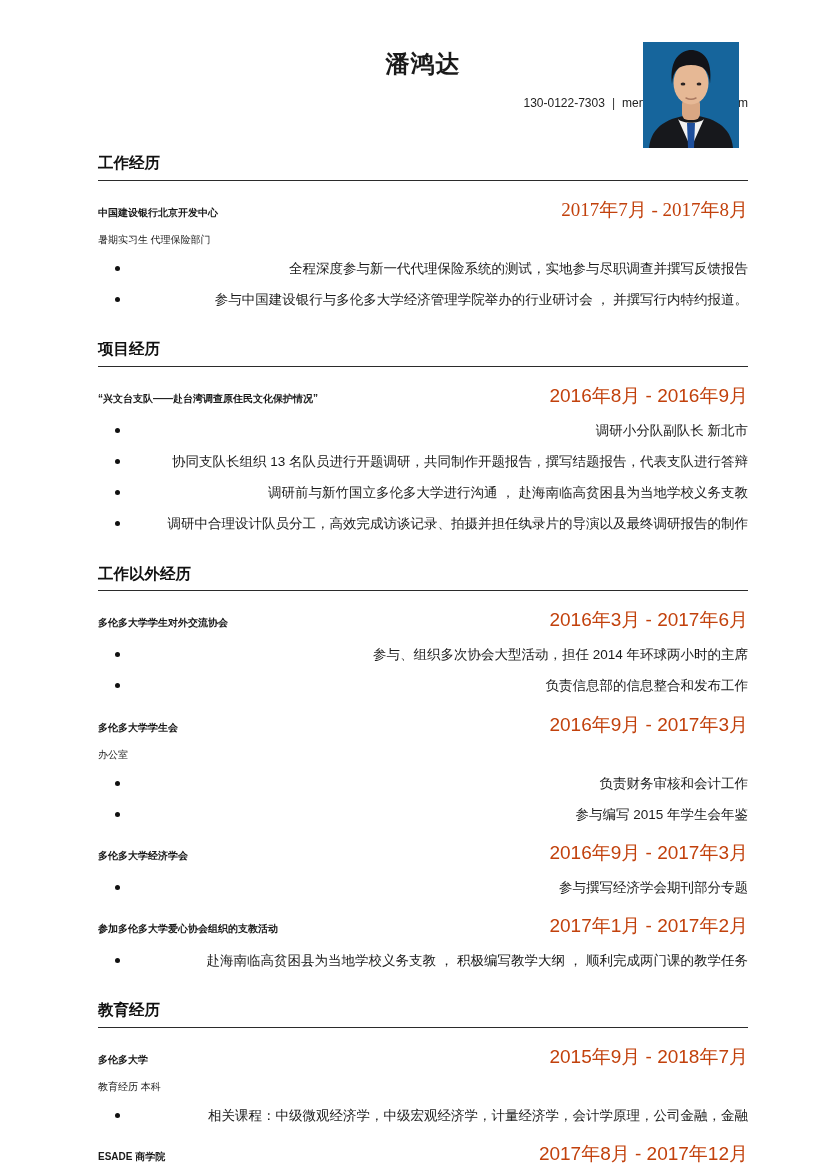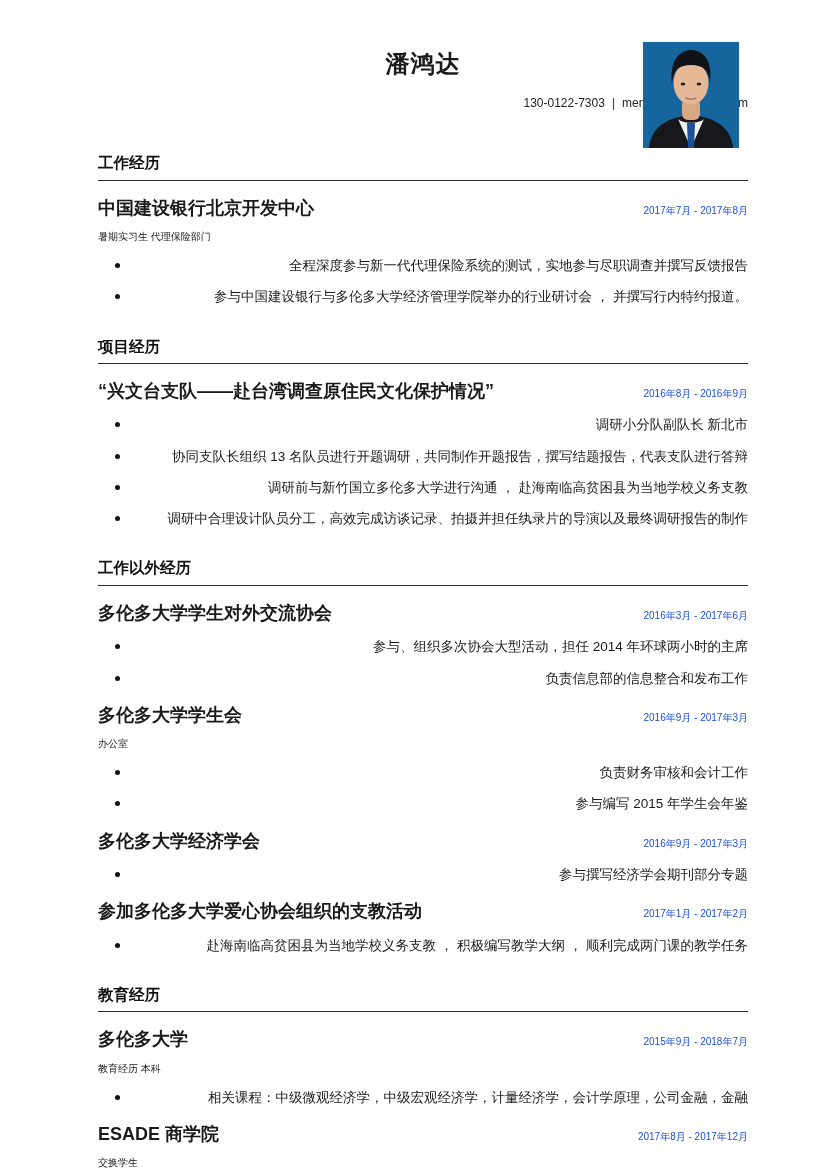--- a/index.html
+++ b/index.html
@@ -36,38 +36,38 @@
     position: absolute;
     top: 42px;
     right: 31px;
     width: 96px;
     height: 106px;
     overflow: hidden;
   }
   .photo svg { display: block; width: 100%; height: 100%; }
   
   section { margin-top: 31px; }
-  section.first { margin-top: 44px; }
+  section.first { margin-top: 44px; font-family: Liberation Serif, serif; }
   h2 {
     font-size: 15.5px;
     font-weight: bold;
     margin: 0;
     padding-bottom: 7px;
     border-bottom: 1px solid #2b2b2b;
     line-height: 1.2;
     color: #111;
   }
   .entry-head {
     display: flex;
     justify-content: space-between;
     align-items: baseline;
     margin-top: 16px;
   }
-  .entry-title { font-weight: bold; font-size: 18px; line-height: 1.3; }
-  .entry-date { font-size: 10px; white-space: nowrap; color: #1d4ed8; }
+  .entry-title { font-weight: bold; font-size: 10px; line-height: 1.3; }
+  .entry-date { font-size: 19px; white-space: nowrap; color: #c2410c; }
   .entry-subtitle { font-size: 10px; margin-top: 10px; }
   ul { list-style: none; margin: 2px 0 0 0; padding: 0; text-align: right; }
   li {
     position: relative;
     font-size: 13.5px;
     padding-left: 33px;
     margin-top: 13px;
     line-height: 1.35;
   }
   li::before {

